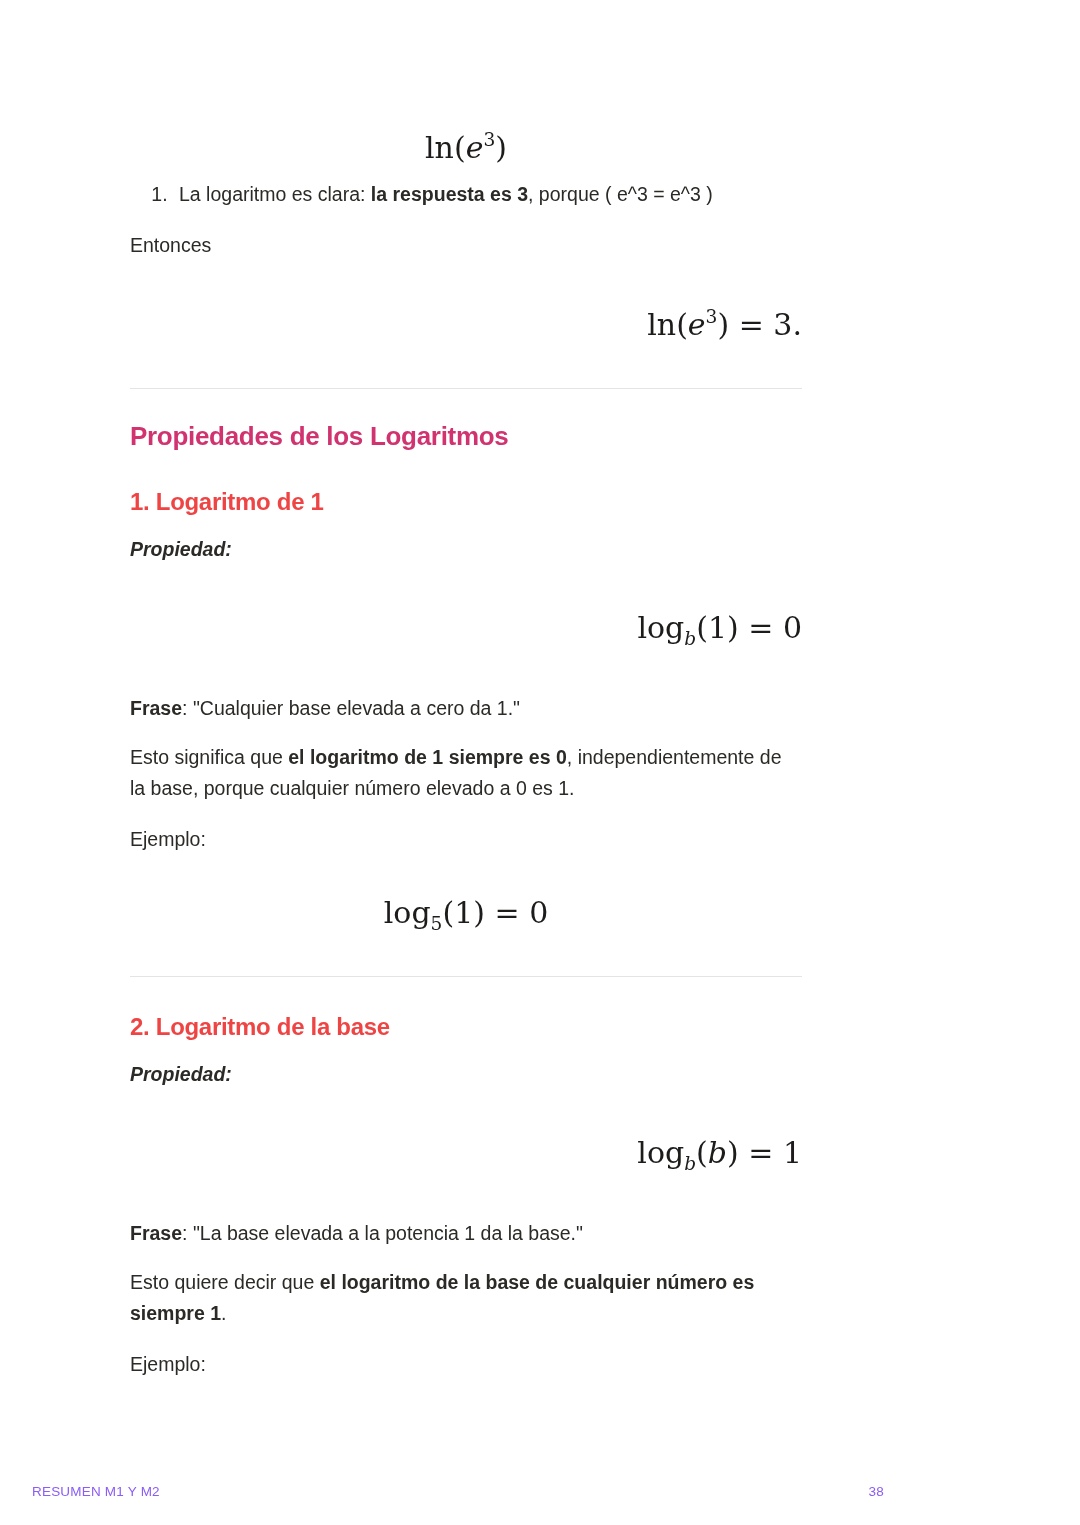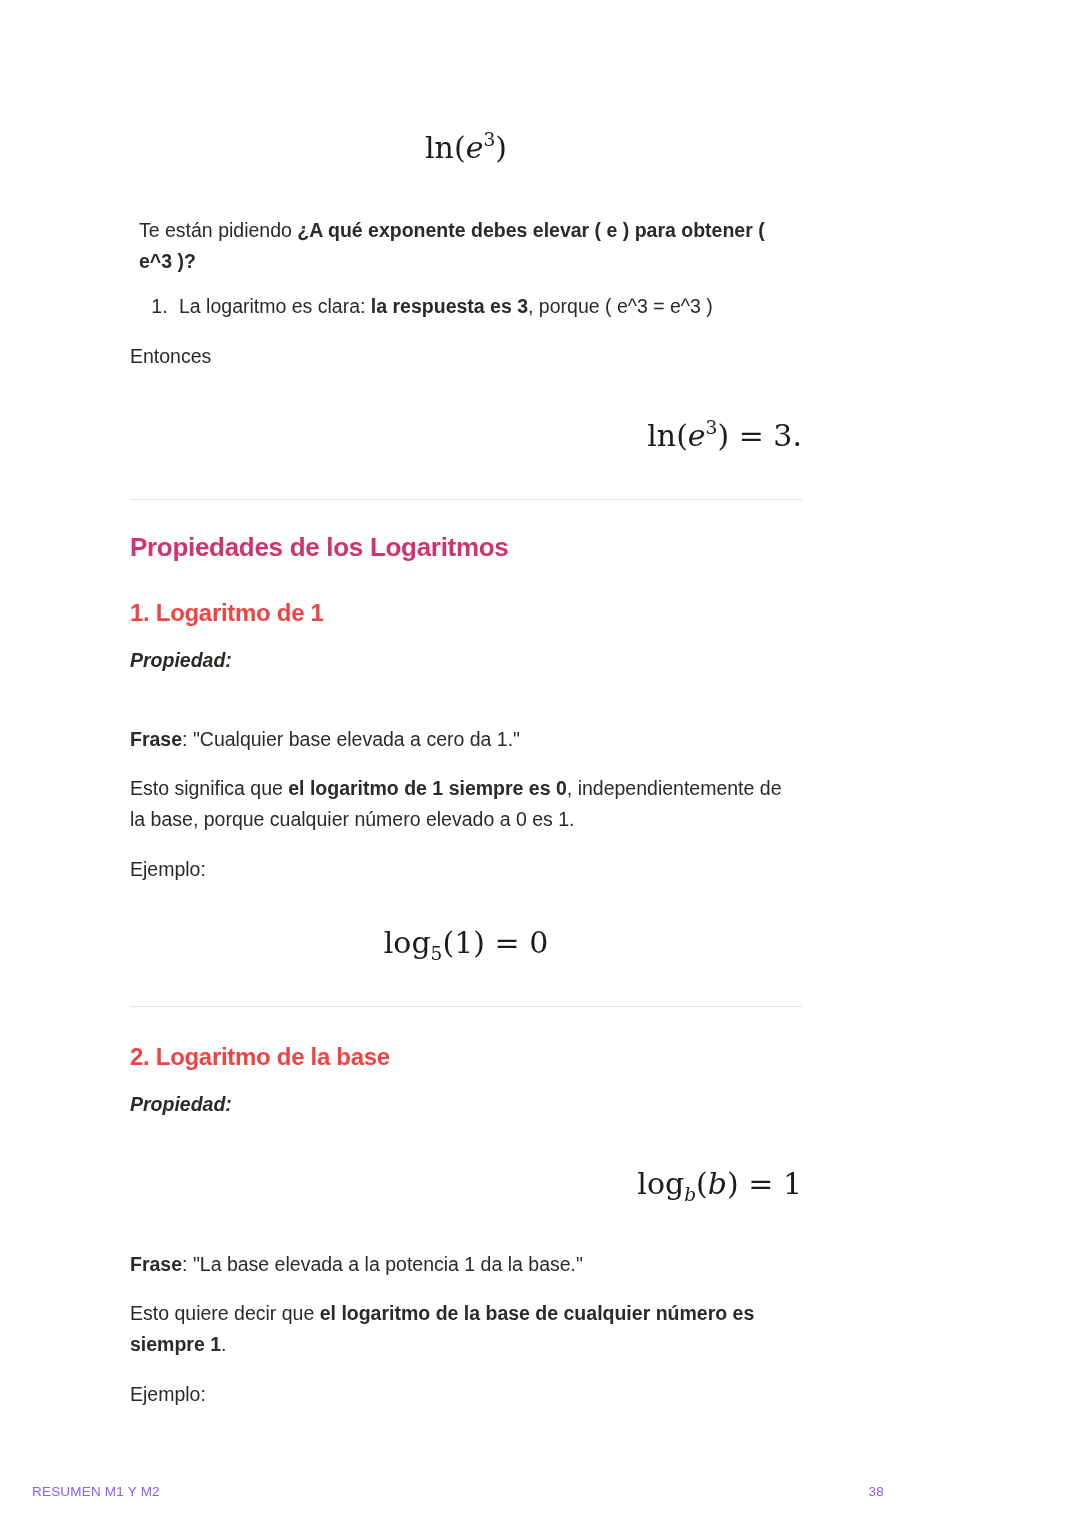--- a/index.html
+++ b/index.html
@@ -101,40 +101,42 @@
 </head>
 <body>
 
 <div class="page">
   <div class="content">
 
     <div class="formula f-top">
       <span>ln(</span><span class="var">e</span><sup>3</sup><span>)</span>
     </div>
 
-    <p class="body lead"><span>Te están pidiendo </span><b>¿A qué exponente debes elevar ( e ) para obtener ( e^3 )?</b></p>
 
     <ol class="steps">
       <li><span>La logaritmo es clara: </span><b>la respuesta es 3</b><span>, porque ( e^3 = e^3 )</span></li>
     </ol>
 
     <p class="body entonces">Entonces</p>
 
     <div class="formula f-eq">
       <span>ln(</span><span class="var">e</span><sup>3</sup><span>) = 3.</span>
     </div>
 
     <hr class="divider">
 
     <h2 class="section-title">Propiedades de los Logaritmos</h2>
 
     <h3 class="sub-title">1. Logaritmo de 1</h3>
 
     <p class="body label">Propiedad:</p>
 
+    <div class="formula f-eq">
+      <span>log</span><sub class="it">b</sub><span>(1) = 0</span>
+    </div>
 
     <p class="body frase"><b>Frase</b><span>: "</span><span class="it-text">Cualquier base elevada a cero da 1.</span><span>"</span></p>
 
     <p class="body expl"><span>Esto significa que </span><b>el logaritmo de 1 siempre es 0</b><span>, independientemente de la base, porque cualquier número elevado a 0 es 1.</span></p>
 
     <p class="body ejemplo">Ejemplo:</p>
 
     <div class="formula f-mid">
       <span>log</span><sub>5</sub><span>(1) = 0</span>
     </div>

